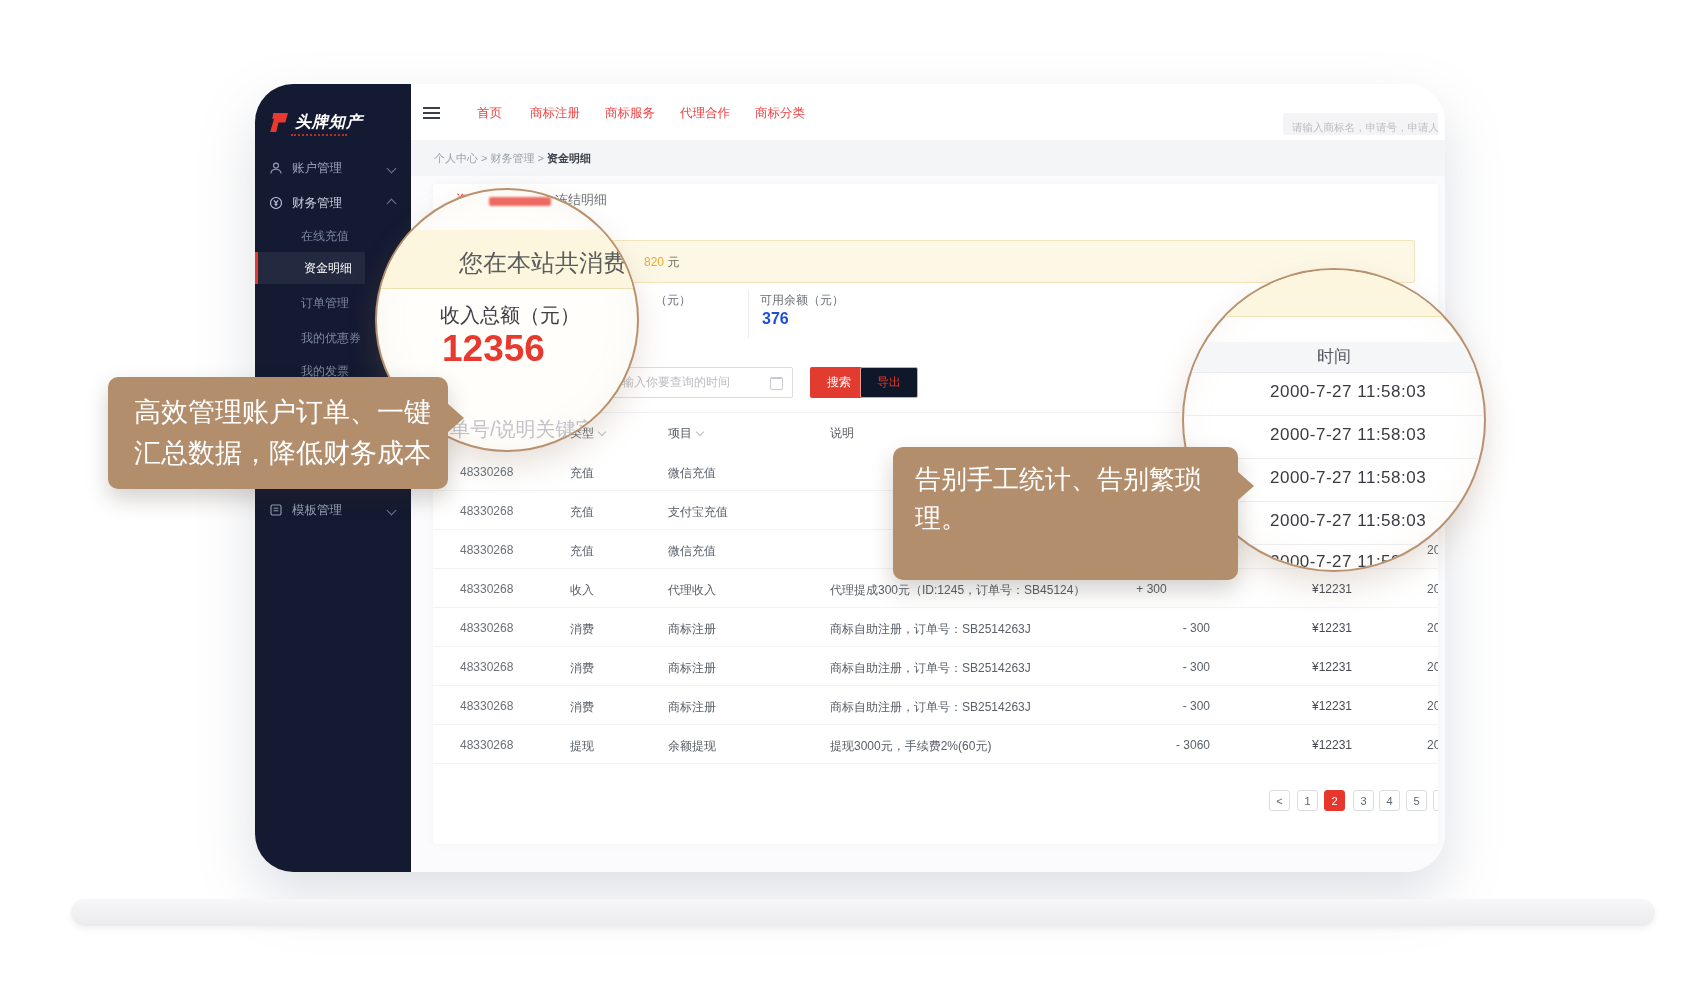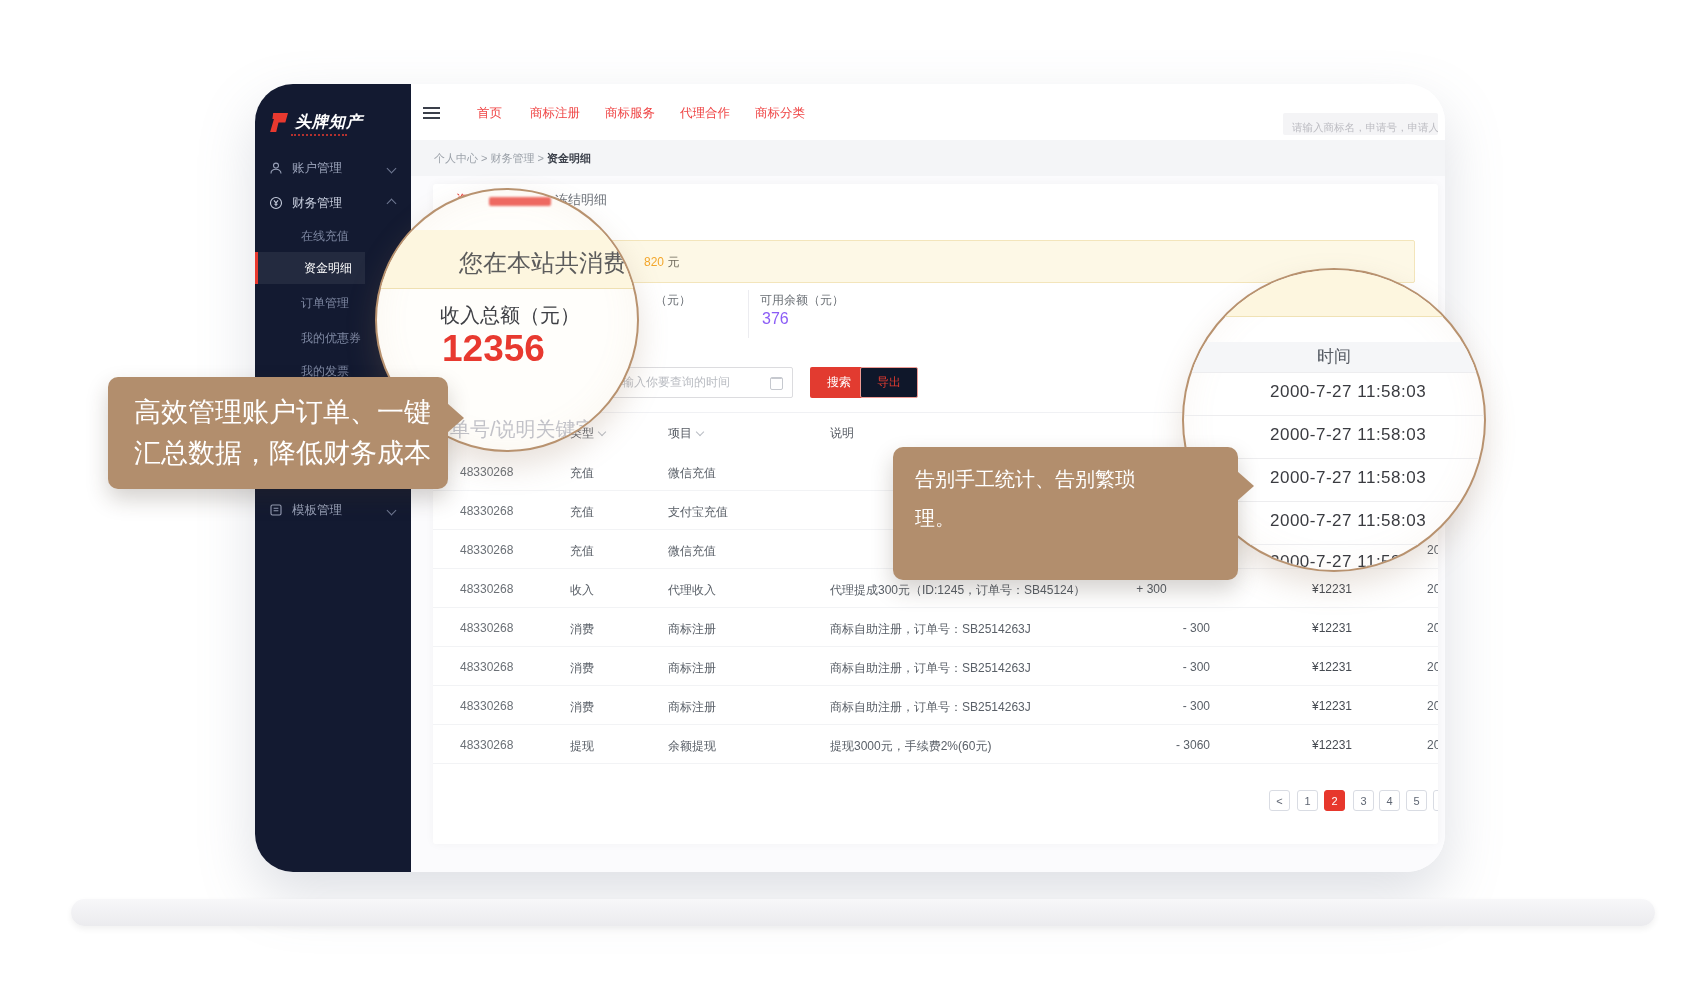--- a/index.html
+++ b/index.html
@@ -46,21 +46,21 @@
   .tab{position:absolute;top:7px;font-size:13px;cursor:pointer}
   #tab1{left:23px;color:#e8392f}
   #tab2{left:122px;color:#6b7078}
   #banner{position:absolute;left:23px;top:56px;width:957px;height:41px;background:#fdf8e6;
           border:1px solid #f3e5bb;border-radius:2px}
   #banner .hidden-part{position:absolute;left:24px;top:12px;font-size:13px;color:#6f6a5c;white-space:nowrap}
   #banner .hidden-part b{color:#f3a72c;font-weight:bold}
   #banner .vis-part{position:absolute;left:187px;top:13px;font-size:12px;color:#6f6a5c;white-space:nowrap}
   #banner .vis-part b{color:#f3a72c;font-weight:normal}
   .stat-label{position:absolute;font-size:12px;color:#6b7076}
-  .stat-value{position:absolute;font-size:16px;font-weight:normal;color:#8b5cf6}
+  .stat-value{position:absolute;font-size:16px;font-weight:bold;color:#1d4ed8}
   .stat-div{position:absolute;width:1px;background:#ececf0}
   .f-input{position:absolute;top:183px;height:31px;border:1px solid #dcdcdf;border-radius:2px;
            background:#fff;box-sizing:border-box;display:flex;align-items:center}
   .f-input span{margin-left:9px;font-size:12px;color:#b9bcc2;white-space:nowrap}
   .cal{position:absolute;right:9px;top:9px;width:11px;height:11px;border:1px solid #c6c9cf;
        border-radius:2px;box-shadow:inset 0 3px 0 -2px #c6c9cf}
   .btn{position:absolute;top:183px;width:58px;height:31px;border-radius:2px;font-size:12px;
        display:flex;align-items:center;justify-content:center;cursor:pointer;box-sizing:border-box}
   #btn-search{left:377px;background:#e23b30;color:#fff}
   #btn-export{left:427px;background:#0f172a;color:#e23b30;border:1px solid #ef9b94}
@@ -93,21 +93,21 @@
                 text-align:center;font-size:17px;color:#565b63;line-height:30px}
   #lensR .sep{position:absolute;left:0;right:0;height:1px;background:#ededef}
   #lensR .lrow{position:absolute;left:86px;font-size:17px;color:#3a3b40;white-space:nowrap;letter-spacing:.5px}
   
   .callout{position:absolute;background:#b28e6d;border-radius:10px;color:#fff;z-index:40;
            box-shadow:0 10px 22px rgba(60,45,30,.22)}
   .callout .arrow{position:absolute;left:100%;width:0;height:0;border:15px solid transparent;
                   border-left:17px solid #b28e6d;margin-left:-1px}
   #calloutL{left:108px;top:377px;width:340px;height:112px;font-size:27px;line-height:41px;padding:15px 0 0 26px;box-sizing:border-box}
   #calloutL .arrow{top:26px}
-  #calloutR{left:893px;top:447px;width:345px;height:133px;font-size:20px;line-height:39px;padding:13px 0 0 22px;box-sizing:border-box}
+  #calloutR{left:893px;top:447px;width:345px;height:133px;font-size:26px;line-height:39px;padding:13px 0 0 22px;box-sizing:border-box}
   #calloutR .arrow{top:24px}
 </style>
 </head>
 <body>
 
 <div id="screen">
 
   <div id="sidebar">
     <div id="logo">
       <div class="logo-mark"></div>

